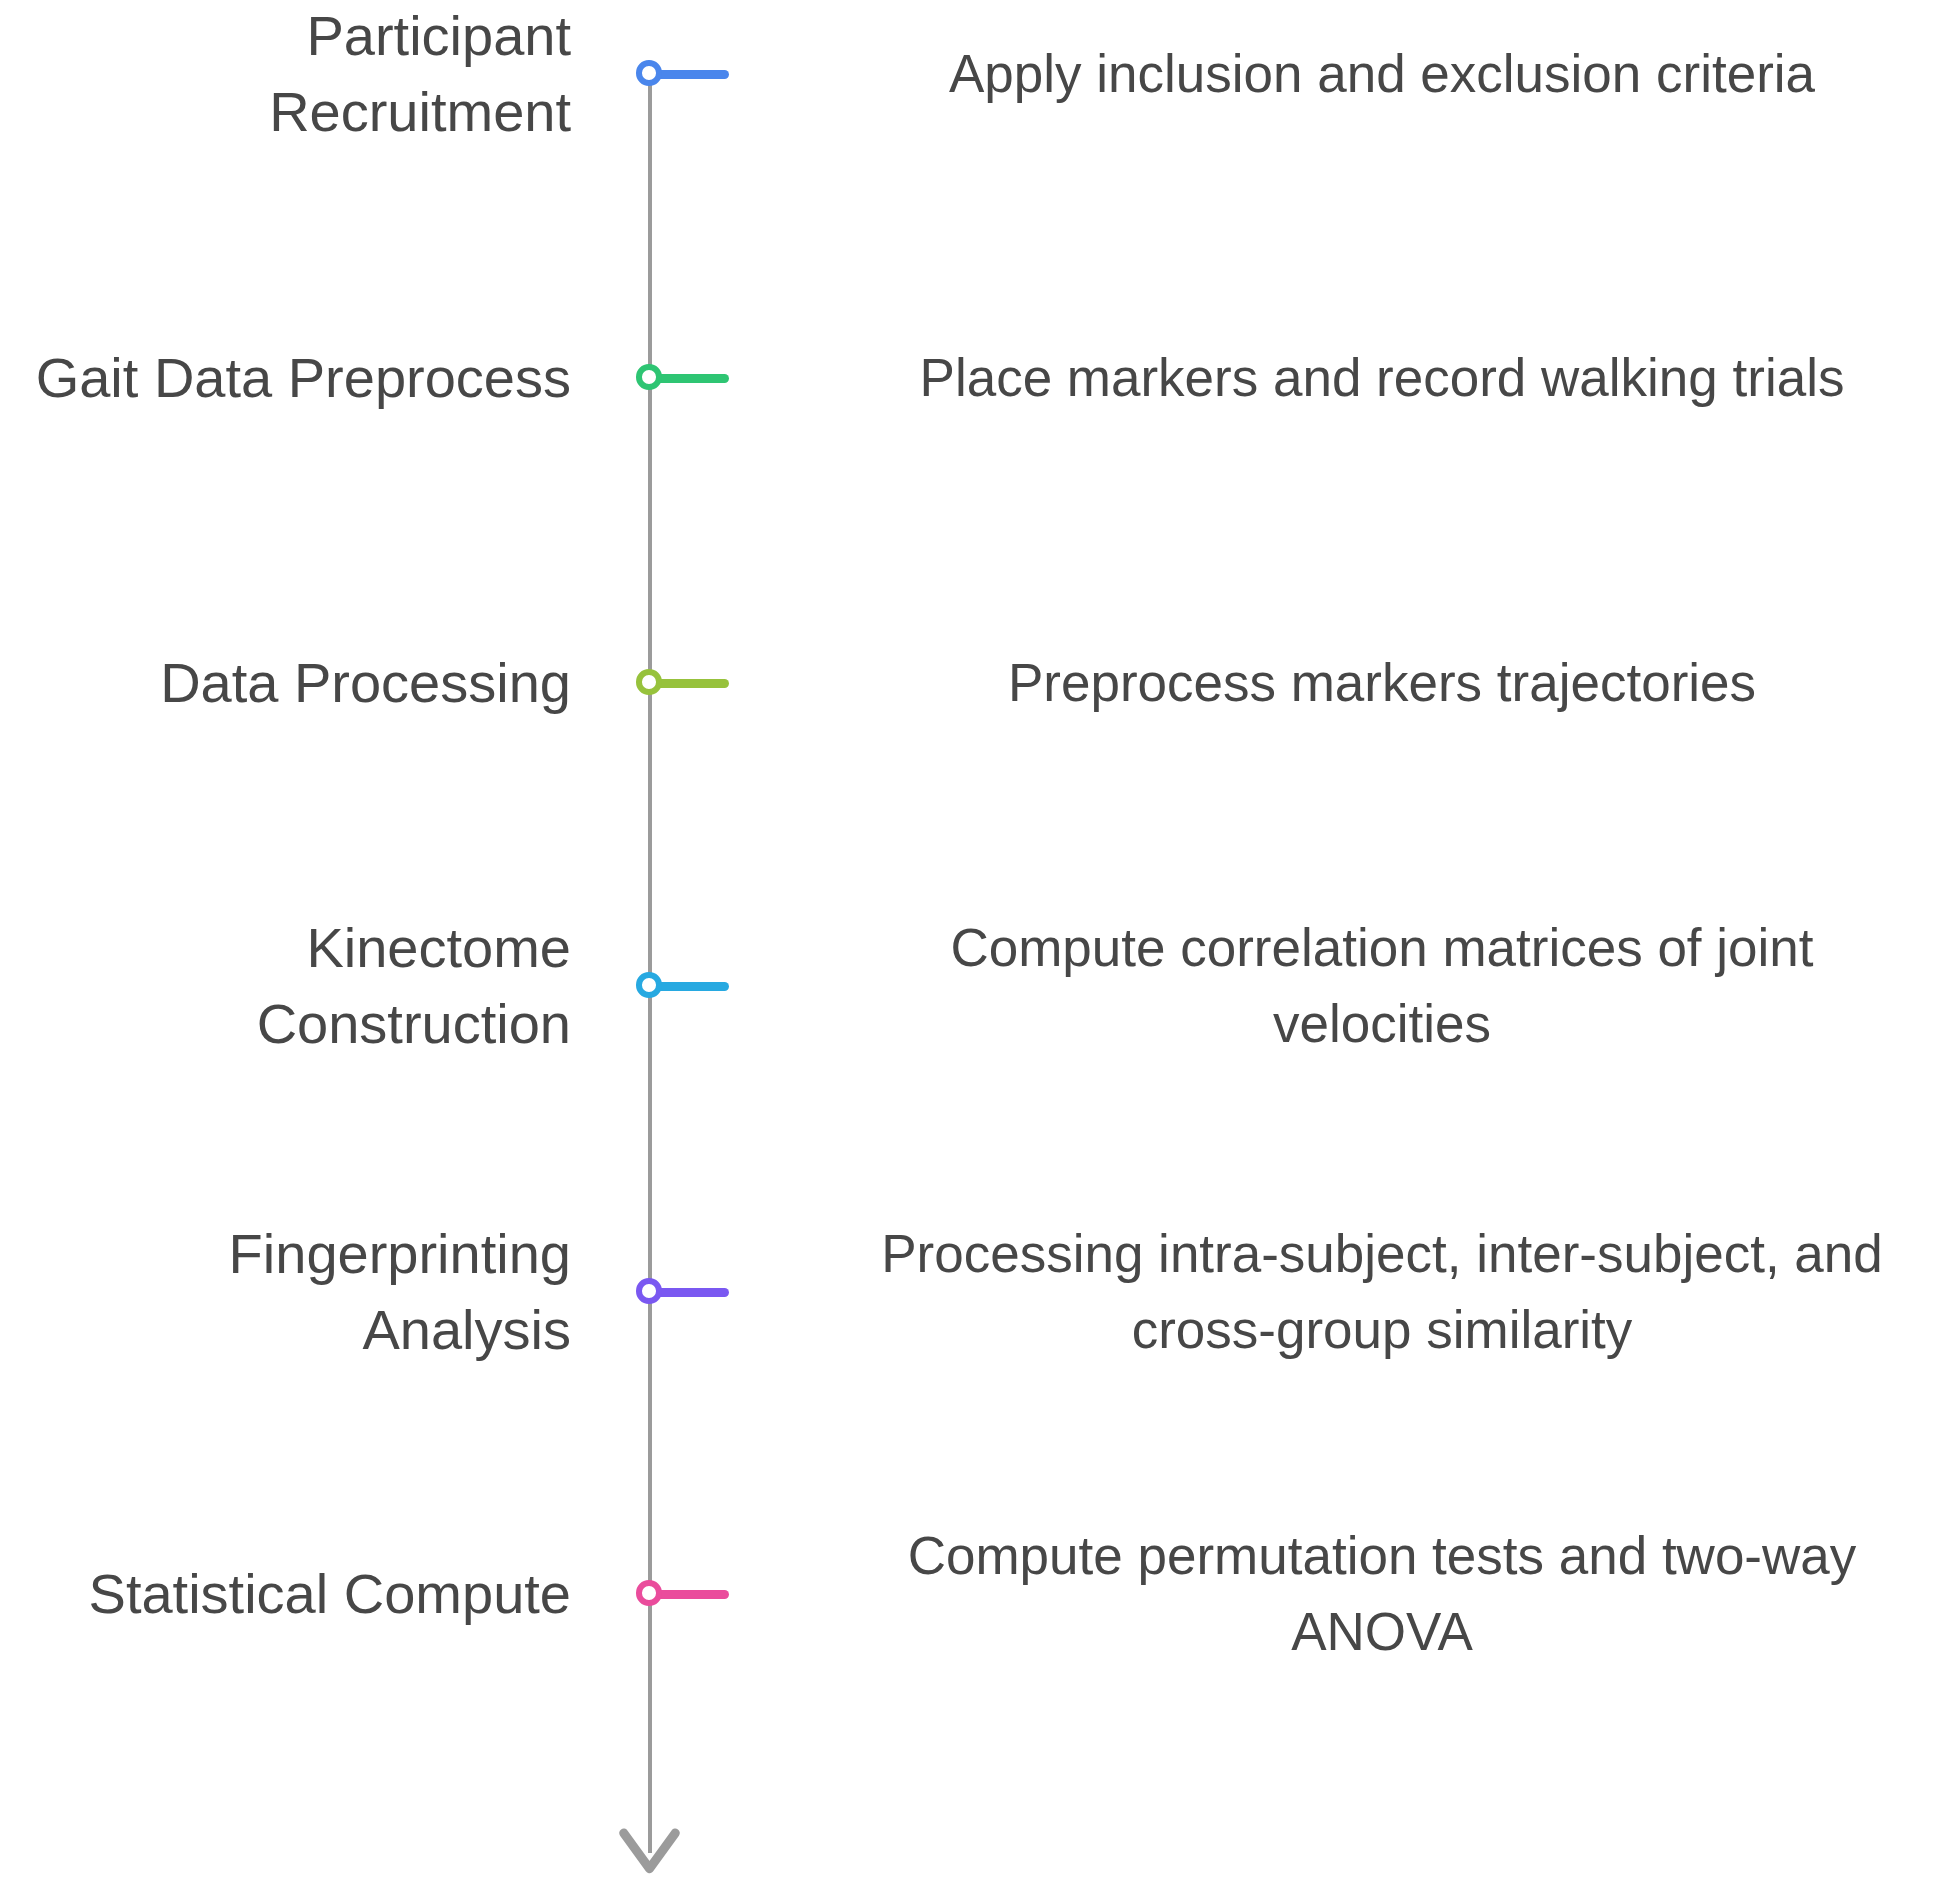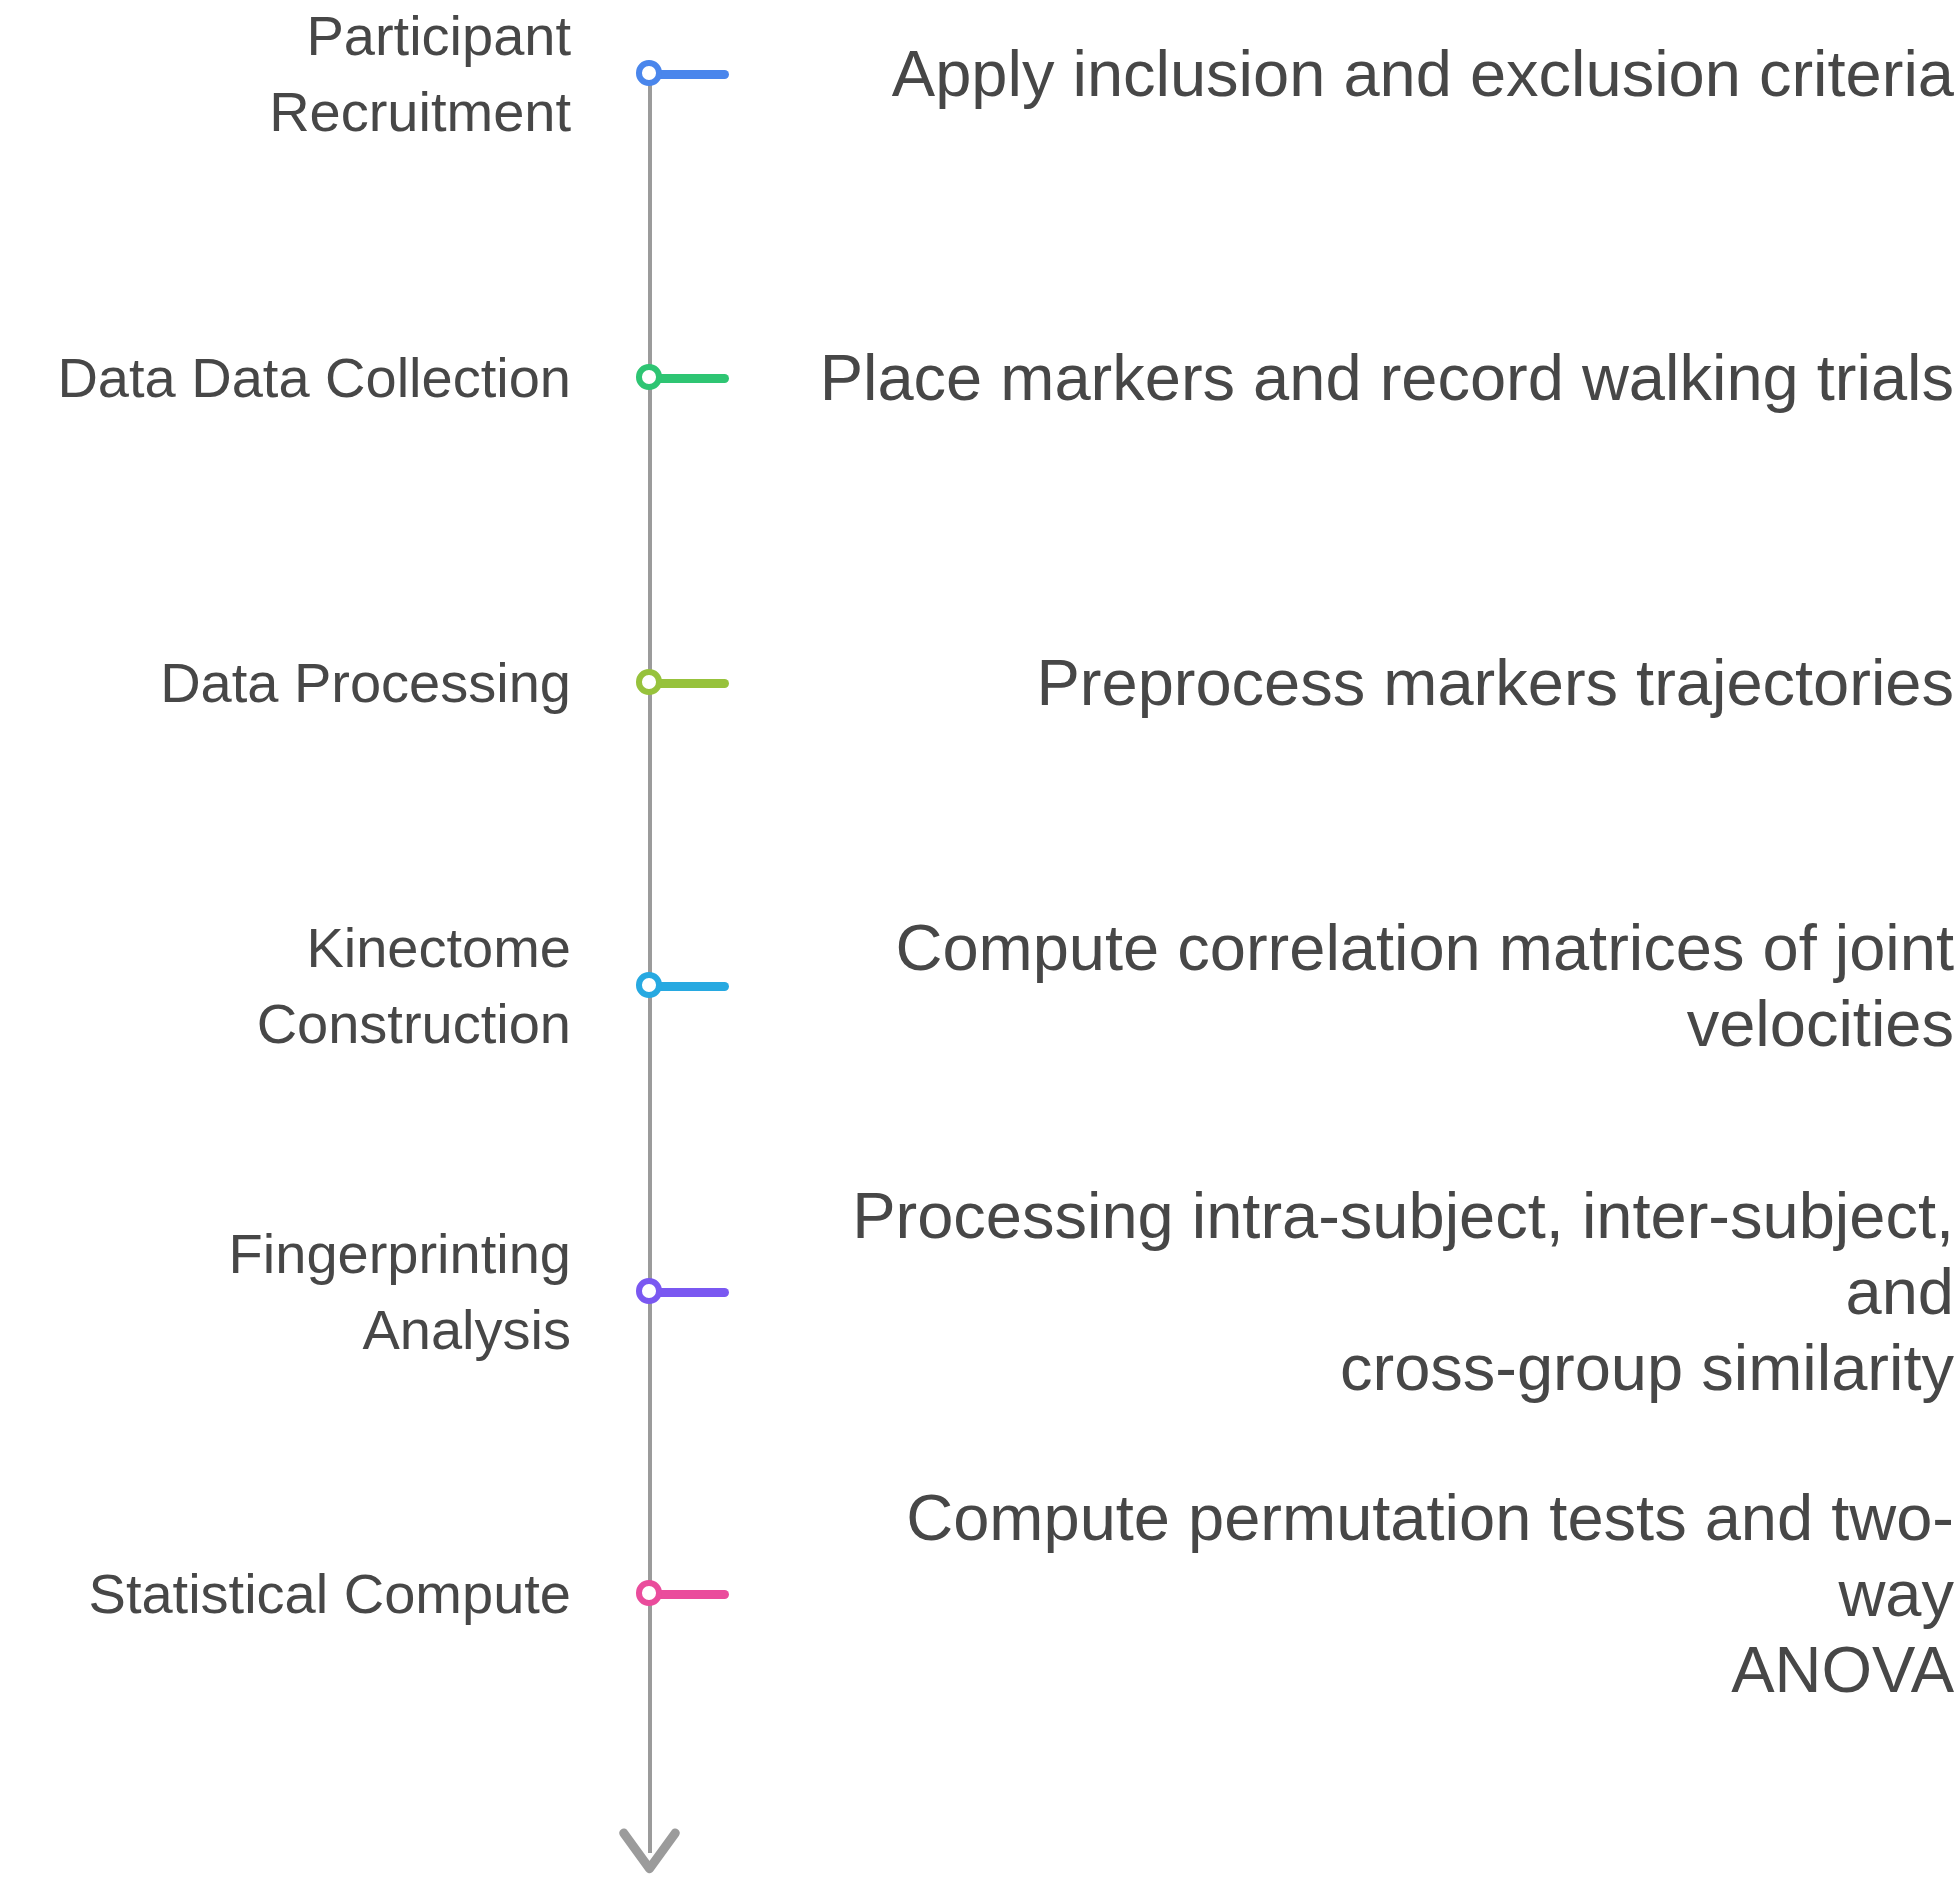--- a/index.html
+++ b/index.html
@@ -44,22 +44,22 @@
     left: 636px; top: calc(var(--y) - 13.7px);
     width: 13.7px; height: 13.7px;
     border: 6.9px solid #888;
     border-radius: 50%;
     background: #ffffff;
   }
   .desc {
     left: 810px; top: var(--y);
     width: 1144px;
     transform: translateY(-50%);
-    text-align: right;
-    font-size: 65px; line-height: 76px;
+    text-align: center;
+    font-size: 53px; line-height: 76px;
     white-space: pre-line;
   }
 </style>
 </head>
 <body>
 
 <div class="canvas">
 
   <div class="spine"></div>
 
@@ -69,21 +69,21 @@
 
   <div class="step" style="--y:74px">
     <div class="label">Participant
 Recruitment</div>
     <div class="connector" style="background: rgb(74, 134, 236);"></div>
     <div class="node" style="border-color: rgb(74, 134, 236);"></div>
     <div class="desc">Apply inclusion and exclusion criteria</div>
   </div>
 
   <div class="step" style="--y:378px">
-    <div class="label">Data Data Collection</div>
+    <div class="label">Gait Data Preprocess</div>
     <div class="connector" style="background: rgb(46, 197, 115);"></div>
     <div class="node" style="border-color: rgb(46, 197, 115);"></div>
     <div class="desc">Place markers and record walking trials</div>
   </div>
 
   <div class="step" style="--y:683px">
     <div class="label">Data Processing</div>
     <div class="connector" style="background: rgb(151, 194, 60);"></div>
     <div class="node" style="border-color: rgb(151, 194, 60);"></div>
     <div class="desc">Preprocess markers trajectories</div>

